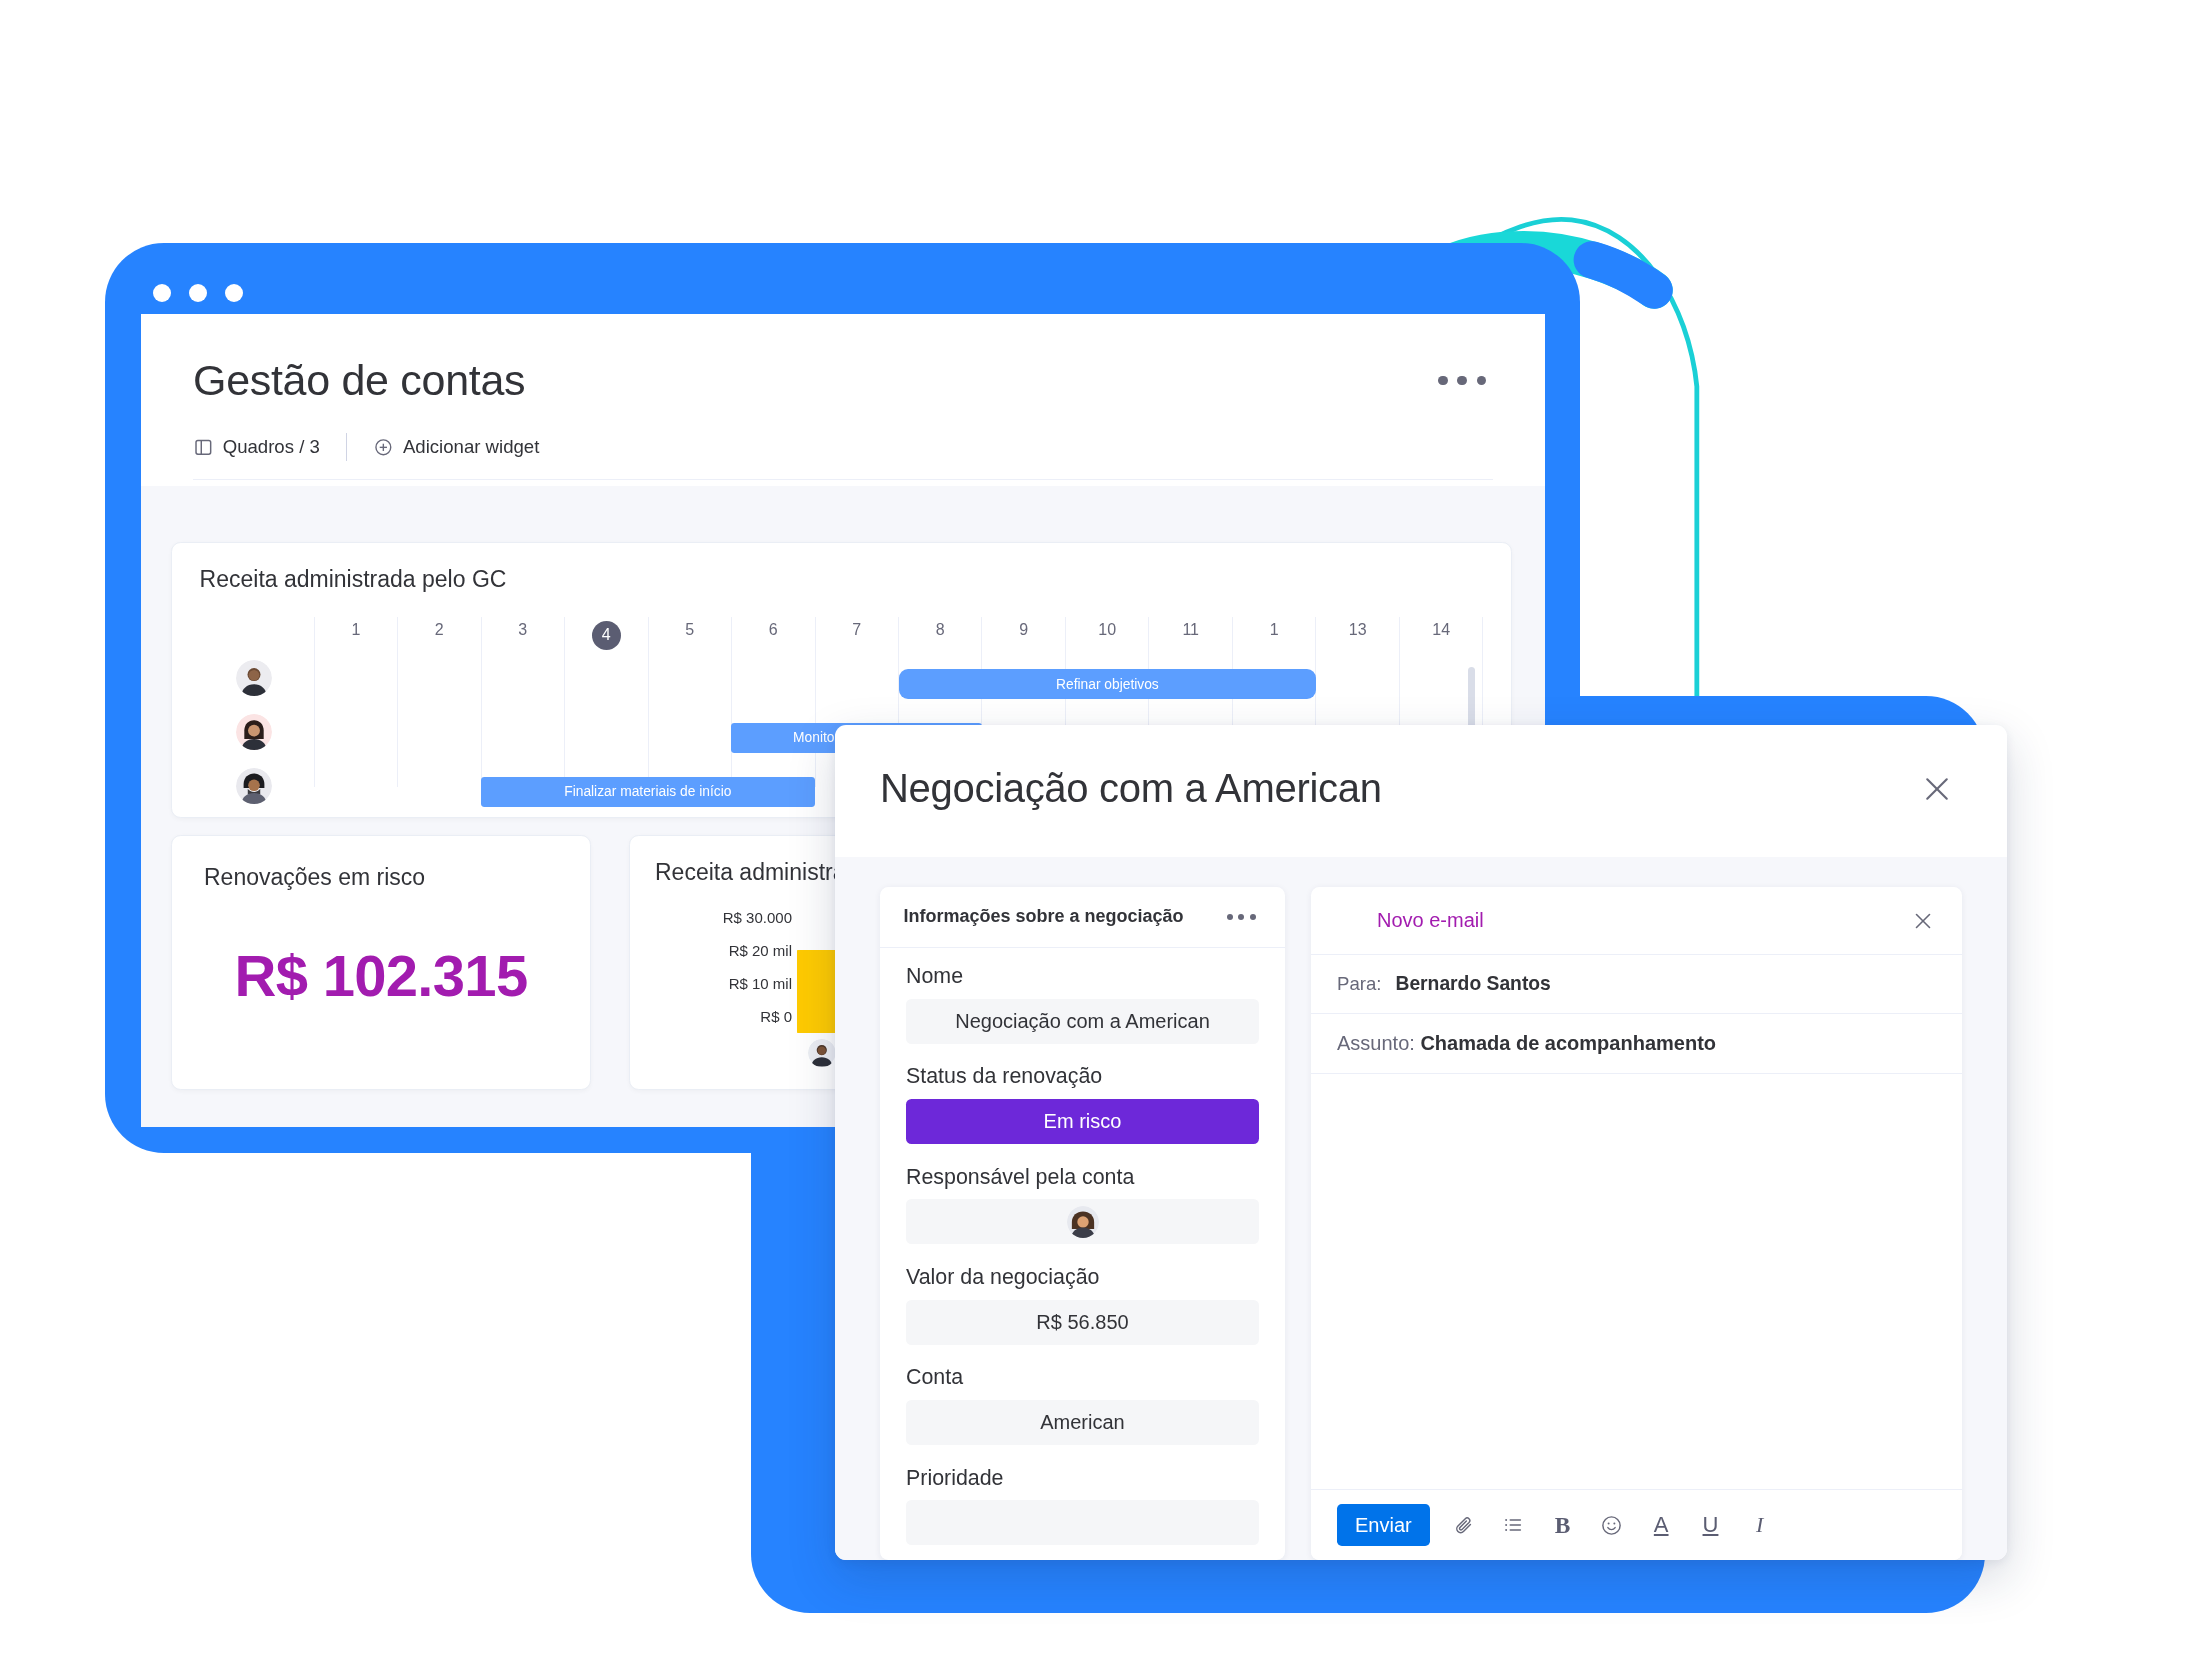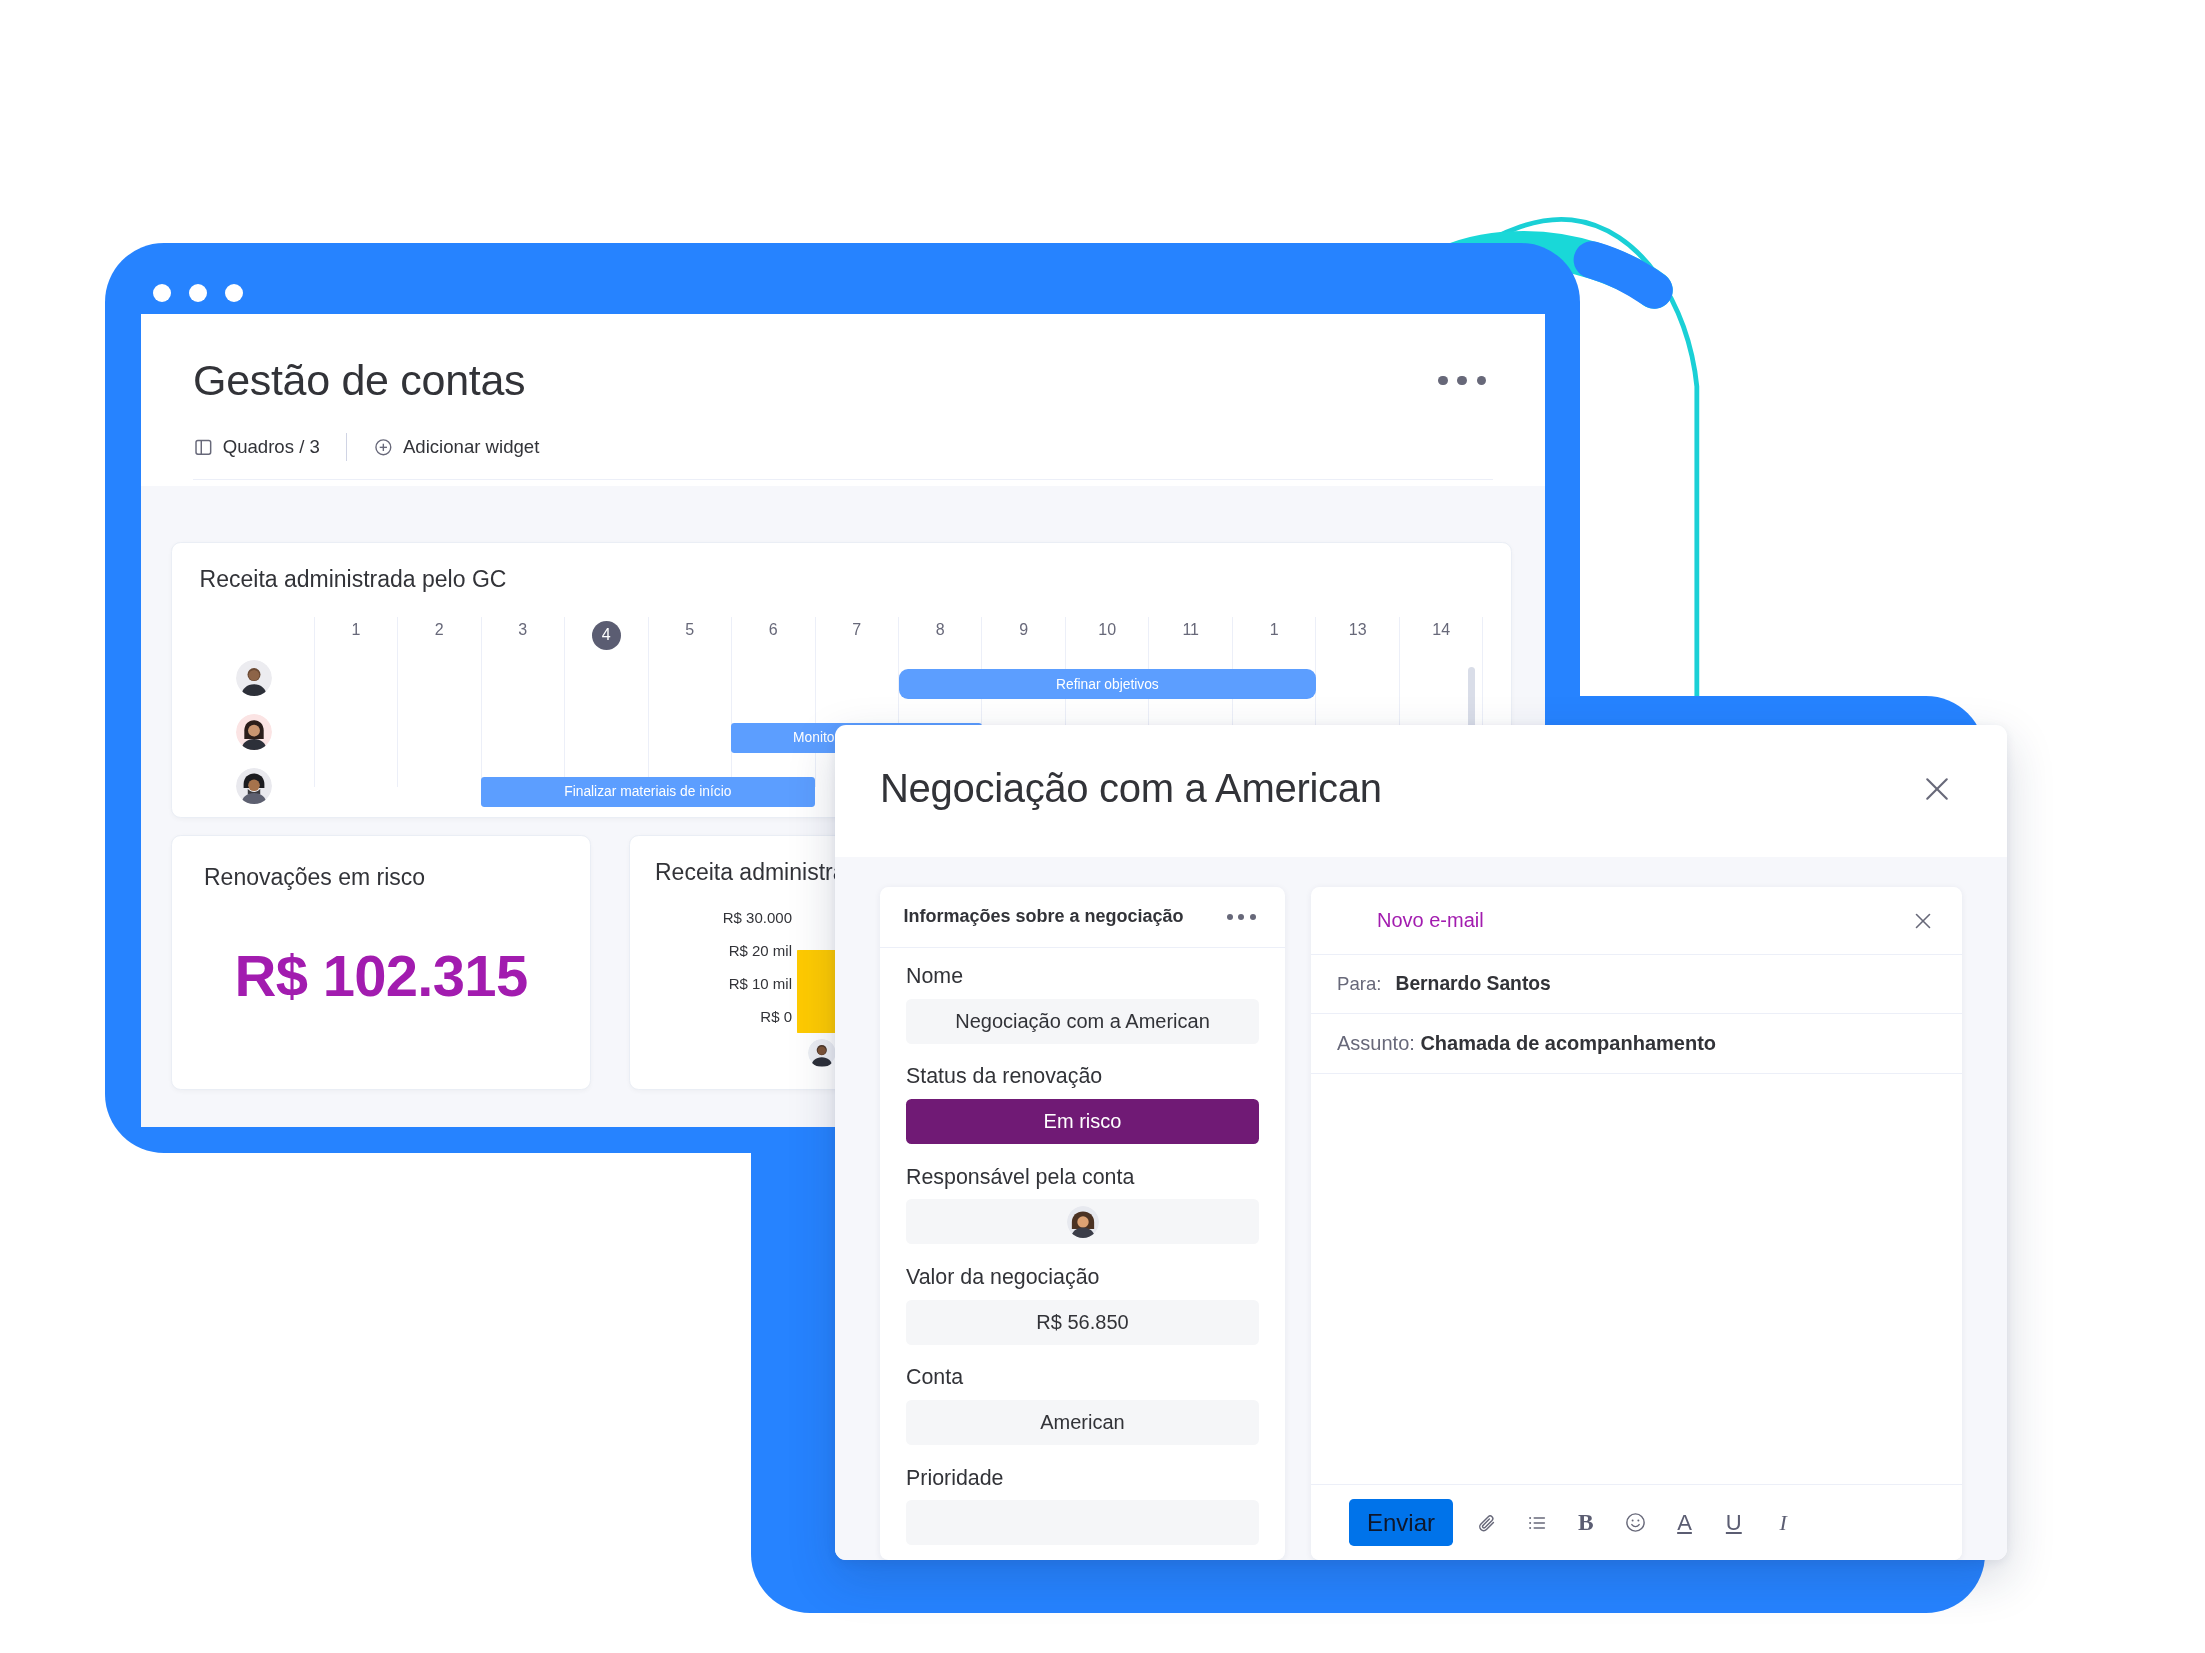--- a/index.html
+++ b/index.html
@@ -148,21 +148,21 @@
   
   .panel-info { width: 405px; flex: 0 0 405px; padding-bottom: 5.5px; }
   .form-body { padding: 16.5px 26px 0 26px; }
   .field { margin-bottom: 20.7px; }
   .field-label { font-size: 21.4px; color: #323338; margin-bottom: 9.6px; }
   .field-value {
     background: #f5f6f8; border-radius: 5.5px; height: 45px;
     display: flex; align-items: center; justify-content: center;
     font-size: 20px; color: #323338;
   }
-  .field-value.status { background: #701a75; color: #ffffff; }
+  .field-value.status { background: #6d28d9; color: #ffffff; }
   .field-value.avatarbox { }
   .fav { width: 32px; height: 32px; border-radius: 50%; overflow: hidden; }
 
   
   .panel-email { flex: 1 1 auto; display: flex; flex-direction: column; position: relative; }
   .email-head { display: flex; align-items: center; justify-content: space-between; padding: 20.7px 26px; border-bottom: 1.4px solid #eceff8; }
   .email-head-title { font-size: 20px; color: #a21caf; margin-left: 40px; }
   .email-meta { padding: 18px 26px; border-bottom: 1.4px solid #eceff8; display: flex; align-items: baseline; gap: 14px; }
   .meta-label { font-size: 18.6px; color: #676879; }
   .meta-value { font-size: 19.3px; font-weight: 700; color: #323338; }
@@ -171,22 +171,22 @@
   .email-body { padding: 23.4px 26px 13.8px 34px; font-size: 20.7px; line-height: 1.78; color: #323338; flex: 1 1 auto; }
   .email-body p { margin: 0 0 20.7px 0; }
   .email-toolbar {
     position: absolute; left: 0; right: 0; bottom: 0;
     border-top: 1.4px solid #eceff8;
     display: flex; align-items: center; gap: 19.3px;
     padding: 13.8px 26px;
     background: #fff;
   }
   .send-btn {
-    background: #0073ea; color: #0f172a; border: none; border-radius: 4.8px;
-    font-size: 24px; padding: 9.6px 18px; font-family: inherit; cursor: pointer; margin-left: 12px;
+    background: #0073ea; color: #ffffff; border: none; border-radius: 4.8px;
+    font-size: 20px; padding: 9.6px 18px; font-family: inherit; cursor: pointer;
   }
   .tb-icon { width: 30px; height: 30px; display: flex; align-items: center; justify-content: center; color: #676879; }
   .tb-icon.bold { font-weight: 700; font-size: 23.4px; color: #5b5d72; font-family: "Liberation Serif", serif; }
   .tb-icon.u { font-size: 22px; color: #5b5d72; text-decoration: underline; }
   .tb-icon.a { font-size: 22px; color: #5b5d72; text-decoration: underline; }
   .tb-icon.i { font-size: 22px; color: #5b5d72; font-style: italic; font-family: "Liberation Serif", serif; }
 
   svg { display: block; }
 </style>
 </head>

